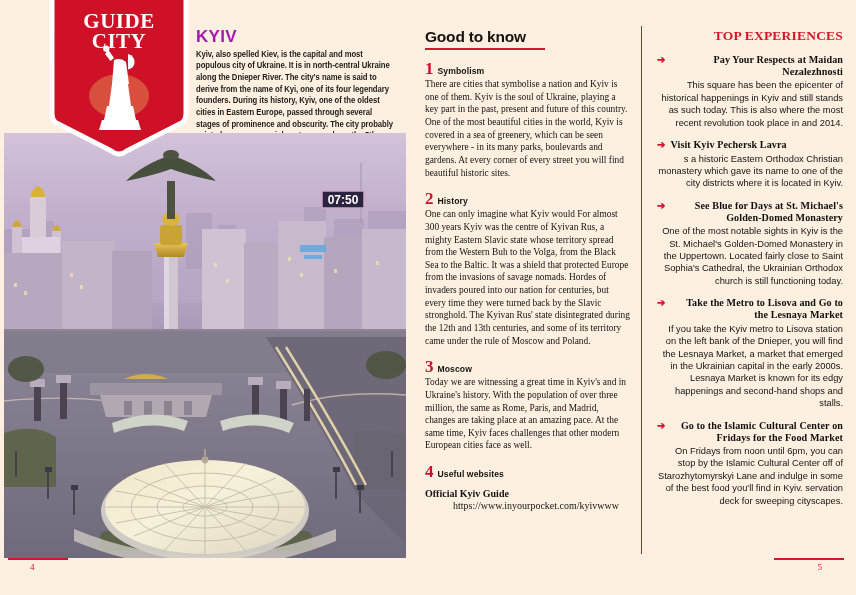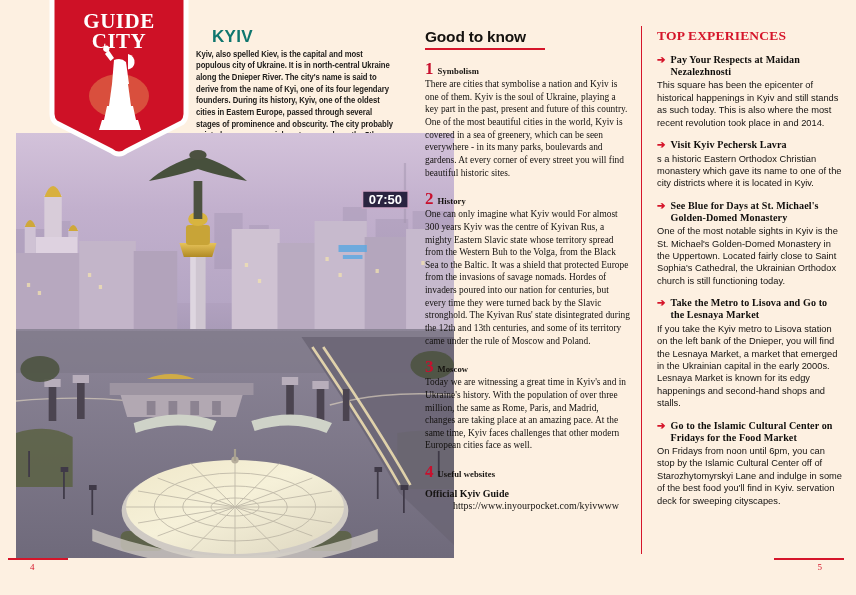--- a/index.html
+++ b/index.html
@@ -15,36 +15,36 @@
 
   .page { position: relative; width: 856px; height: 595px; background: #FDF0E1; }
 
   
   .left-col { position: absolute; left: 0; top: 0; width: 410px; height: 595px; }
 
   .intro-block {
     position: absolute; left: 196px; top: 28px; width: 215px;
   }
   .intro-title {
-    color: #0f766e;
+    color: #a21caf;
     font-family: "Liberation Sans Narrow", "Liberation Sans", sans-serif;
     font-size: 17px; font-weight: bold; letter-spacing: .3px;
-    line-height: 1.05; margin-bottom: 3px; margin-left: 16px;
+    line-height: 1.05; margin-bottom: 3px;
   }
   .intro-body {
     color: #1c1a18;
     font-family: "Liberation Sans Narrow", "Liberation Sans", sans-serif;
     font-size: 8.2px; font-weight: bold; line-height: 1.42;
     transform: scaleX(.94); transform-origin: left top;
     letter-spacing: -0.05px;
   }
 
   
   .photo {
-    position: absolute; left: 16px; top: 133px; width: 438px; height: 425px;
+    position: absolute; left: 4px; top: 133px; width: 402px; height: 425px;
     overflow: hidden;
     background: linear-gradient(#cdbcd6 0%, #c4b2cf 18%, #b8a7c6 34%, #9f93ae 55%, #8c8499 75%, #7d7689 100%);
   }
   .photo svg { display: block; width: 100%; height: 100%; }
 
   
   .banner { position: absolute; left: 48px; top: -14px; width: 142px; height: 175px; }
   .banner svg { display: block; }
   .banner-text {
     position: absolute; left: 0; top: 26px; width: 142px;
@@ -60,42 +60,42 @@
     font-size: 15.5px; font-weight: bold; color: #15120f; letter-spacing: -.2px;
   }
   .mid-head-rule { width: 120px; height: 2.1px; background: #D5152A; margin: 2px 0 10px; }
 
   .num-row { display: flex; align-items: baseline; gap: 4px; margin: 0 0 1px; }
   .num {
     color: #C8102E; font-family: "Liberation Serif", serif;
     font-weight: bold; font-size: 17px; line-height: 1;
   }
   .num-label {
-    font-family: Liberation Serif, serif;
+    font-family: Liberation Sans, sans-serif;
     font-size: 8.6px; font-weight: bold; color: #15120f; letter-spacing: .1px;
   }
   .serif-body {
     font-family: "Liberation Serif", serif;
     font-size: 9.4px; line-height: 1.345; color: #141210;
     text-align: left; margin-bottom: 11px;
   }
   .website-name {
     font-family: "Liberation Serif", serif; font-weight: bold;
     font-size: 10px; color: #141210; margin-top: 8px;
   }
   .website-url {
     font-family: "Liberation Serif", serif;
     font-size: 10px; color: #141210; line-height: 1.3; padding-left: 28px;
   }
 
   
   .v-divider { position: absolute; left: 641px; top: 26px; width: 1.3px; height: 528px; background: #D5152A; }
 
   
-  .right-col { position: absolute; left: 657px; top: 28px; width: 186px; }
+  .right-col { position: absolute; left: 657px; top: 28px; width: 186px; text-align: right; }
   .right-head {
     color: #D5152A; font-family: "Liberation Serif", serif;
     font-weight: bold; font-size: 13.5px; letter-spacing: .2px; margin-bottom: 10px;
   }
   .exp { margin-bottom: 10px; }
   .exp-head {
     display: flex; gap: 5px; align-items: flex-start;
     font-family: "Liberation Serif", serif; font-weight: bold;
     font-size: 10.1px; line-height: 1.2; color: #100e0c;
     letter-spacing: .1px; margin-bottom: 1px;

